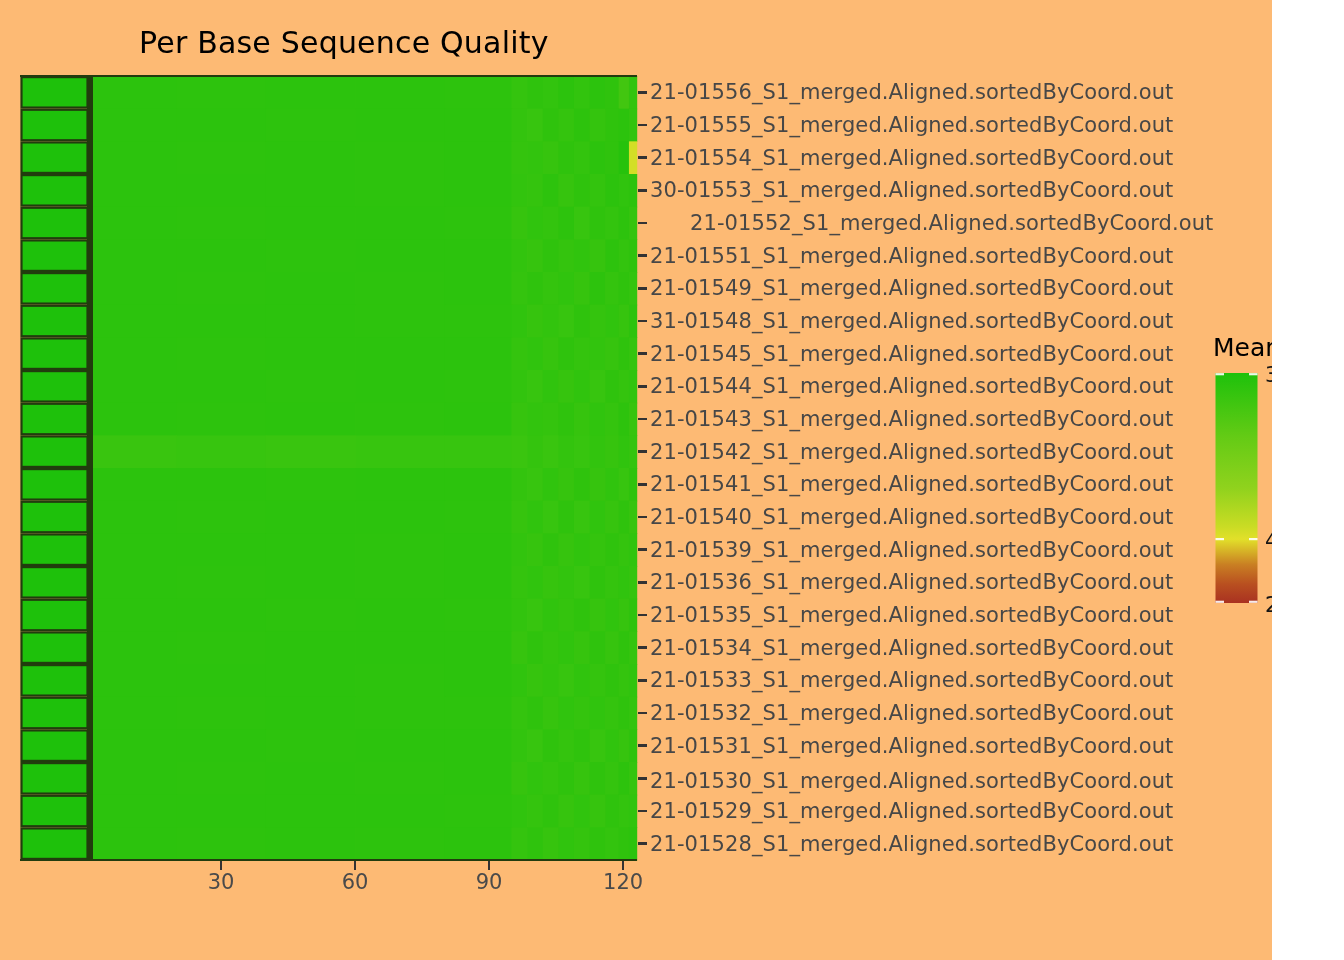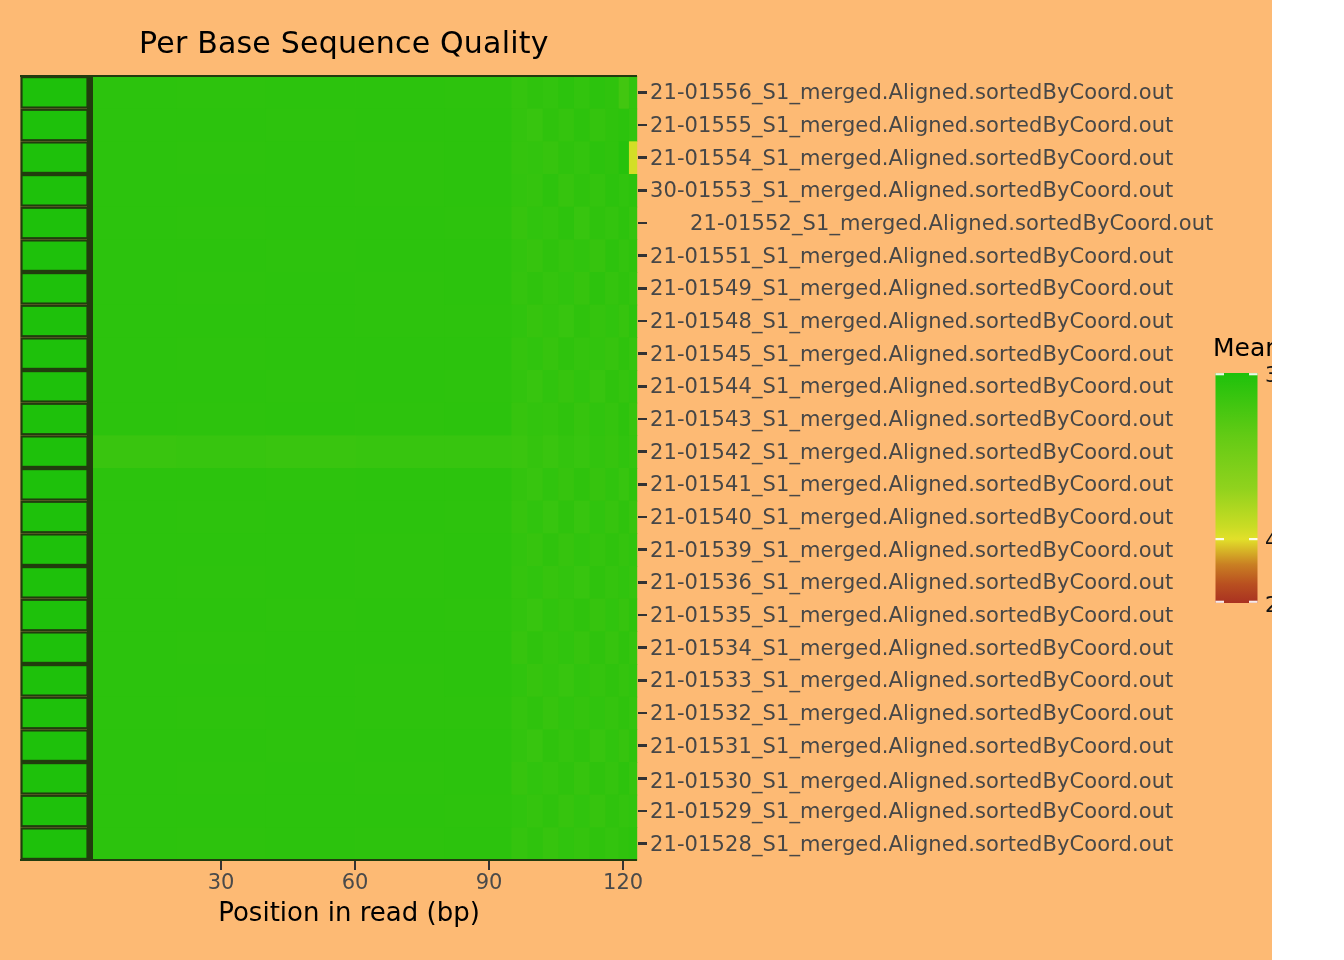--- a/index.html
+++ b/index.html
@@ -459,30 +459,29 @@
         <line x1="1249" y1="601.8" x2="1257.5" y2="601.8" stroke="#ffffff" stroke-width="2.2" stroke-opacity="0.9"></line>
       </g>
     </svg>
 
   <div id="xticklabels">
       <div class="xtick-label" style="left: 221px; top: 870px;">30</div>
       <div class="xtick-label" style="left: 355.04px; top: 870px;">60</div>
       <div class="xtick-label" style="left: 489.08px; top: 870px;">90</div>
       <div class="xtick-label" style="left: 623.12px; top: 870px;">120</div>
     </div>
-  <div class="xlabel">Position in read (bp)</div>
   <div id="samplelabels">
       <div class="sample-label" style="top: 92.3333px;">21-01556_S1_merged.Aligned.sortedByCoord.out</div>
       <div class="sample-label" style="top: 125px;">21-01555_S1_merged.Aligned.sortedByCoord.out</div>
       <div class="sample-label" style="top: 157.667px;">21-01554_S1_merged.Aligned.sortedByCoord.out</div>
       <div class="sample-label" style="top: 190.333px;">30-01553_S1_merged.Aligned.sortedByCoord.out</div>
       <div class="sample-label" style="top: 223px; margin-left: 40px;">21-01552_S1_merged.Aligned.sortedByCoord.out</div>
       <div class="sample-label" style="top: 255.667px;">21-01551_S1_merged.Aligned.sortedByCoord.out</div>
       <div class="sample-label" style="top: 288.333px;">21-01549_S1_merged.Aligned.sortedByCoord.out</div>
-      <div class="sample-label" style="top: 321px;">21-01548_S1_merged.Aligned.sortedByCoord.out</div>
+      <div class="sample-label" style="top: 321px;">31-01548_S1_merged.Aligned.sortedByCoord.out</div>
       <div class="sample-label" style="top: 353.667px;">21-01545_S1_merged.Aligned.sortedByCoord.out</div>
       <div class="sample-label" style="top: 386.333px;">21-01544_S1_merged.Aligned.sortedByCoord.out</div>
       <div class="sample-label" style="top: 419px;">21-01543_S1_merged.Aligned.sortedByCoord.out</div>
       <div class="sample-label" style="top: 451.667px;">21-01542_S1_merged.Aligned.sortedByCoord.out</div>
       <div class="sample-label" style="top: 484.333px;">21-01541_S1_merged.Aligned.sortedByCoord.out</div>
       <div class="sample-label" style="top: 517px;">21-01540_S1_merged.Aligned.sortedByCoord.out</div>
       <div class="sample-label" style="top: 549.667px;">21-01539_S1_merged.Aligned.sortedByCoord.out</div>
       <div class="sample-label" style="top: 582.333px;">21-01536_S1_merged.Aligned.sortedByCoord.out</div>
       <div class="sample-label" style="top: 615px;">21-01535_S1_merged.Aligned.sortedByCoord.out</div>
       <div class="sample-label" style="top: 647.667px;">21-01534_S1_merged.Aligned.sortedByCoord.out</div>

